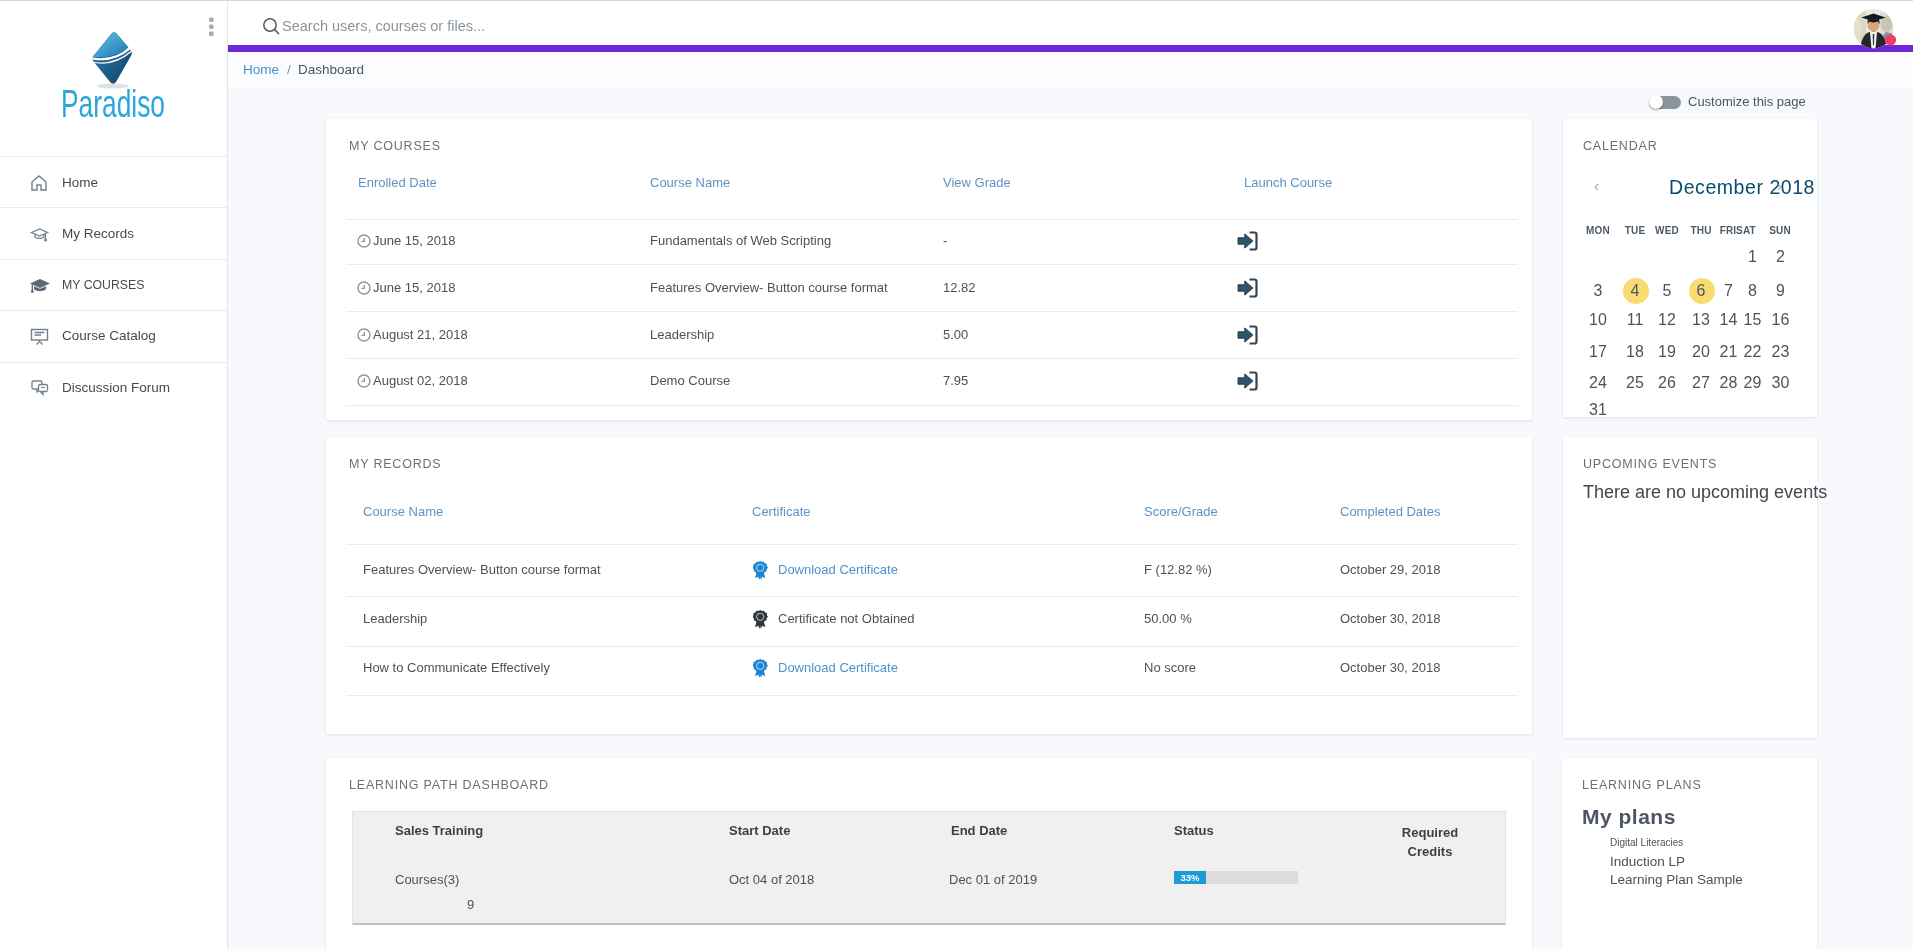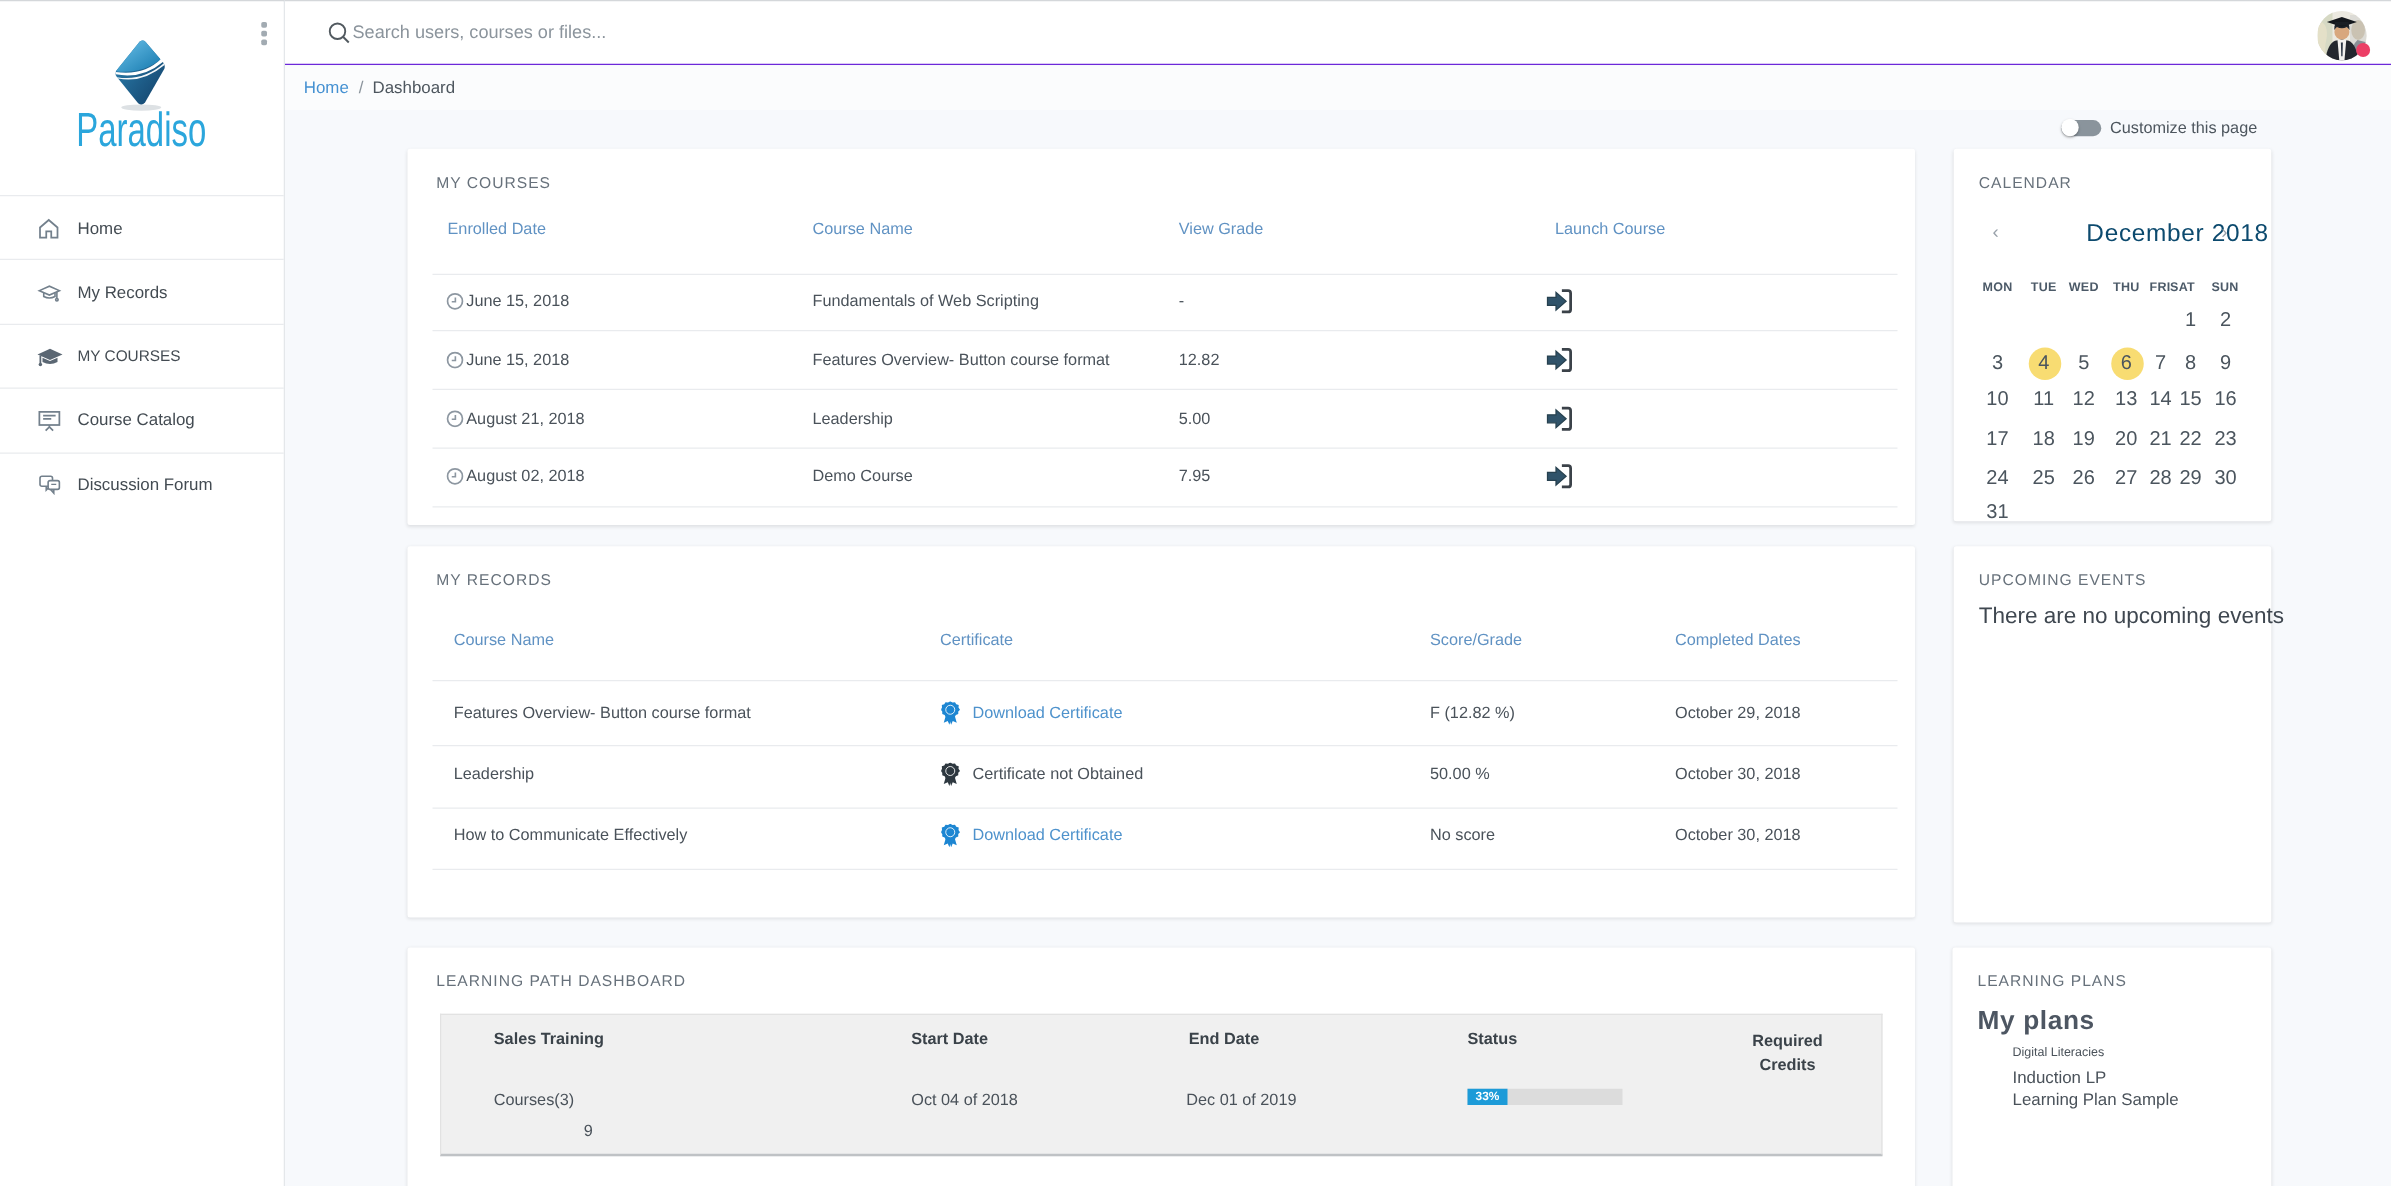--- a/index.html
+++ b/index.html
@@ -5,21 +5,21 @@
 * { margin:0; padding:0; box-sizing:border-box; }
 html,body { width:1913px; height:949px; overflow:hidden; }
 body { position:relative; background:#f7f9fc; font-family:"Liberation Sans", sans-serif; }
 .abs { position:absolute; }
 .t { position:absolute; white-space:nowrap; font-size:13px; color:#4a525a; line-height:16px; }
 .blue { color:#6092c3; }
 .card { position:absolute; background:#fff; border-radius:2px; box-shadow:0 1px 3px rgba(0,0,0,0.1); }
 .ctitle { position:absolute; font-size:12.5px; color:#67717b; letter-spacing:0.8px; white-space:nowrap; line-height:15px; }
 .sep { position:absolute; height:1px; background:#e9ebee; }
 
-#topbar { position:absolute; left:228px; top:0; width:1685px; height:52px; background:#fff; border-top:1px solid #d4d7da; border-bottom:1px solid #6d28d9; }
+#topbar { position:absolute; left:228px; top:0; width:1685px; height:52px; background:#fff; border-top:1px solid #d4d7da; border-bottom:7px solid #6d28d9; }
 #crumbbar { position:absolute; left:228px; top:53px; width:1685px; height:35px; background:#fbfcfd; }
 
 #sidebar { position:absolute; left:0; top:0; width:228px; height:949px; background:#fff; border-right:1px solid #e4e7ea; border-top:1px solid #d4d7da; }
 .navline { position:absolute; left:0; width:227px; height:1px; background:#e9ebee; }
 .navitem { position:absolute; left:62px; font-size:13.5px; color:#434b52; white-space:nowrap; line-height:17px; }
 .navicon { position:absolute; left:29px; }
 .clock { width:14px; height:14px; }
 .launch { width:24px; height:24px; }
 .medal { width:16px; height:19px; }
 .dh { position:absolute; top:106px; width:28px; text-align:center; font-size:10px; font-weight:bold; color:#4c5a68; letter-spacing:0.2px; }

